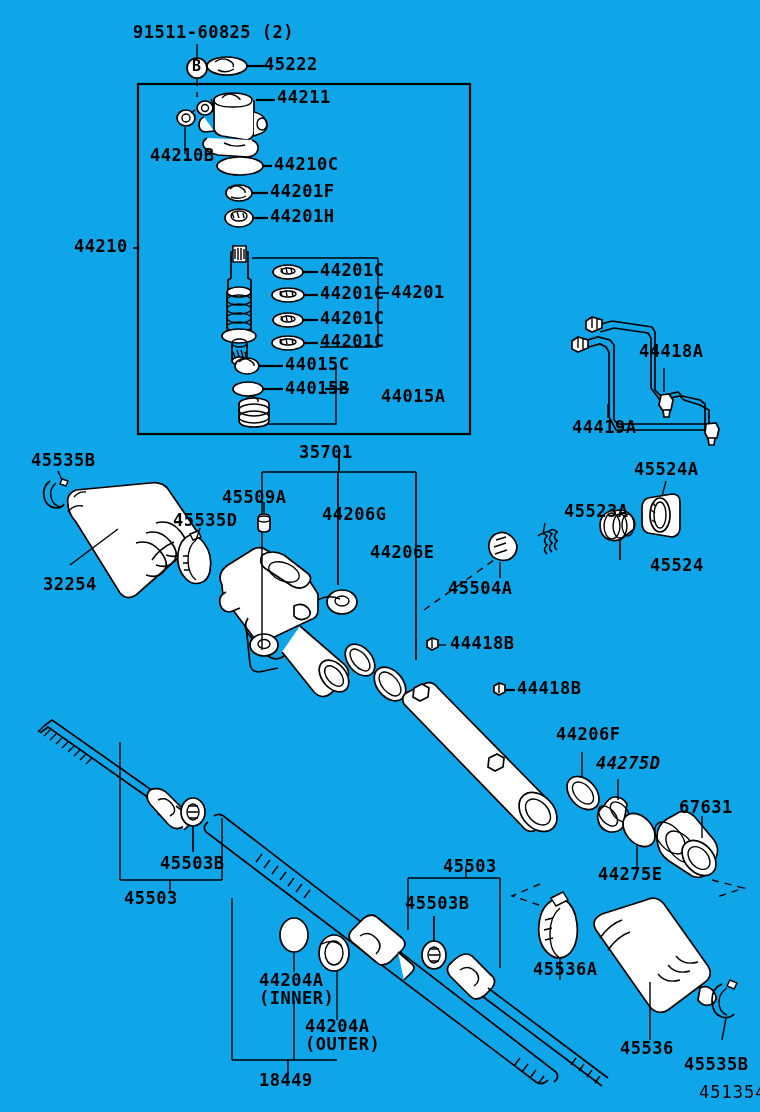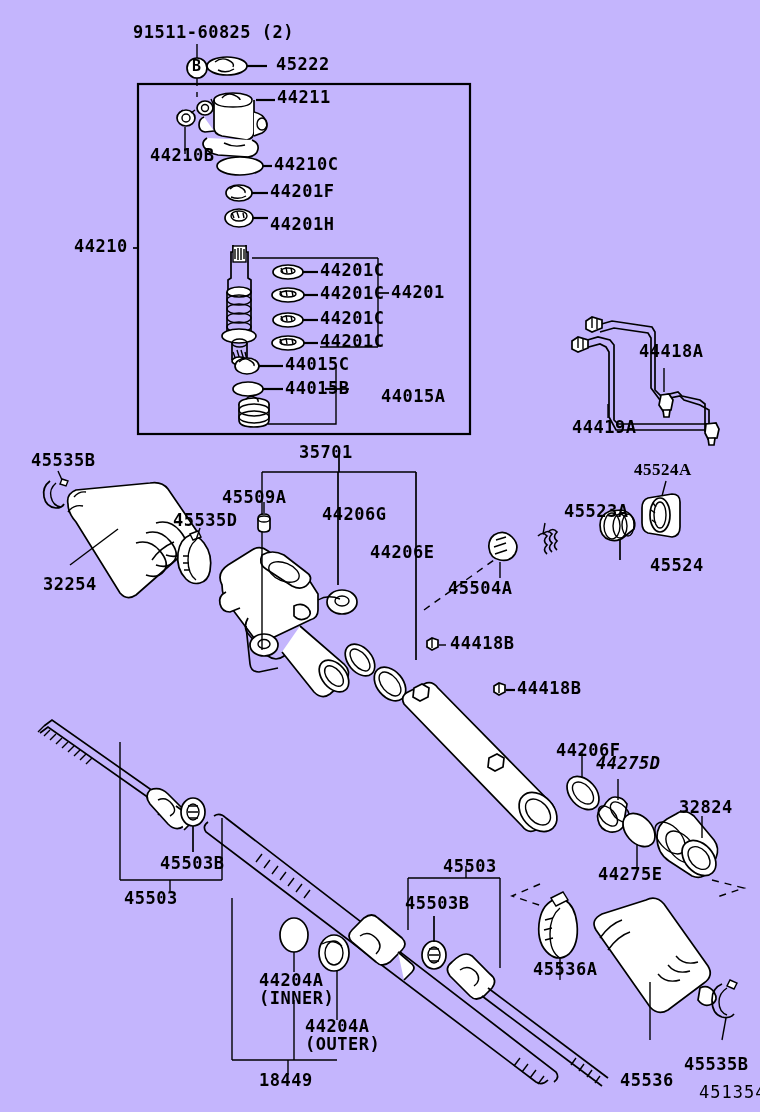--- a/index.html
+++ b/index.html
@@ -1,16 +1,16 @@
 <!DOCTYPE html>
 <html><head>
 <meta charset="utf-8">
 <style>
   html,body{margin:0;padding:0;background:#ffffff;}
-  #page{position:relative;width:760px;height:1112px;background:#c4b5fd;
+  #page{position:relative;width:760px;height:1112px;background:#0ea5e9;
         font-family:"DejaVu Sans Mono","Liberation Mono",monospace;
         color:#000;overflow:hidden;}
   .lbl{position:absolute;font-size:17px;font-weight:bold;letter-spacing:0.5px;
        white-space:pre;line-height:1.05;}
   .diagid{position:absolute;font-size:17px;font-weight:normal;letter-spacing:1px;margin-left:16px;}
   svg{position:absolute;left:0;top:0;}
   .ln{stroke:#000;fill:none;}
   .w1{stroke-width:1.4;}
   .w15{stroke-width:1.7;}
   .w2{stroke-width:2.2;}
@@ -419,26 +419,26 @@
     <path d="M722 984 q-10 4 -10 16 q0 14 10 17 q8 2 12 -3" class="ln w15 nofill"></path>
     <path d="M727 988 q-8 5 -8 14 q0 10 8 13" class="ln w1 nofill"></path>
     <path d="M730 980 l7 3 l-3 6 l-7 -3 z" class="ln w1 fillw"></path>
   </g>
   <line x1="726" y1="1018" x2="722" y2="1040" class="ln w1"></line>
 
 </svg>
 
 <div class="lbl" style="left:133px;top:24px;">91511-60825 (2)</div>
 <div class="lbl" style="left:192px;top:59px;font-size:15px;">B</div>
-<div class="lbl" style="left:276px;top:56px;text-align:center;">45222</div>
+<div class="lbl" style="left:264px;top:56px;text-align:center;">45222</div>
 <div class="lbl" style="left:277px;top:89px;">44211</div>
 <div class="lbl" style="left:150px;top:147px;">44210B</div>
 <div class="lbl" style="left:274px;top:156px;">44210C</div>
 <div class="lbl" style="left:270px;top:183px;">44201F</div>
-<div class="lbl" style="left:270px;top:208px;margin-top:8px;">44201H</div>
+<div class="lbl" style="left:270px;top:208px;">44201H</div>
 <div class="lbl" style="left:74px;top:238px;text-align:right;">44210</div>
 
 <div class="lbl" style="left:320px;top:262px;">44201C</div>
 <div class="lbl" style="left:320px;top:285px;">44201C</div>
 <div class="lbl" style="left:320px;top:310px;">44201C</div>
 <div class="lbl" style="left:320px;top:333px;">44201C</div>
 <div class="lbl" style="left:391px;top:284px;">44201</div>
 
 <div class="lbl" style="left:285px;top:356px;">44015C</div>
 <div class="lbl" style="left:285px;top:380px;">44015B</div>
@@ -451,41 +451,41 @@
 <div class="lbl" style="left:43px;top:576px;">32254</div>
 <div class="lbl" style="left:173px;top:512px;">45535D</div>
 
 <div class="lbl" style="left:299px;top:444px;">35701</div>
 <div class="lbl" style="left:222px;top:489px;">45509A</div>
 <div class="lbl" style="left:322px;top:506px;">44206G</div>
 <div class="lbl" style="left:370px;top:544px;">44206E</div>
 
 <div class="lbl" style="left:517px;top:503px;margin-left:47px;">45523A</div>
 <div class="lbl" style="left:448px;top:580px;">45504A</div>
-<div class="lbl" style="left:634px;top:461px;font-family:Liberation Serif, serif;">45524A</div>
+<div class="lbl" style="left:634px;top:461px;">45524A</div>
 <div class="lbl" style="left:610px;top:557px;margin-left:40px;">45524</div>
 
 <div class="lbl" style="left:450px;top:635px;">44418B</div>
 <div class="lbl" style="left:517px;top:680px;">44418B</div>
 
-<div class="lbl" style="left:556px;top:726px;margin-top:16px;">44206F</div>
+<div class="lbl" style="left:556px;top:726px;">44206F</div>
 <div class="lbl" style="left:596px;top:755px;font-style:italic;">44275D</div>
-<div class="lbl" style="left:679px;top:799px;">32824</div>
+<div class="lbl" style="left:679px;top:799px;">67631</div>
 <div class="lbl" style="left:598px;top:866px;">44275E</div>
 
 <div class="lbl" style="left:124px;top:890px;">45503</div>
 <div class="lbl" style="left:160px;top:855px;">45503B</div>
 <div class="lbl" style="left:443px;top:858px;">45503</div>
 <div class="lbl" style="left:405px;top:895px;">45503B</div>
 
 <div class="lbl" style="left:259px;top:972px;">44204A
 (INNER)</div>
 <div class="lbl" style="left:305px;top:1018px;">44204A
 (OUTER)</div>
 <div class="lbl" style="left:259px;top:1072px;">18449</div>
 
 <div class="lbl" style="left:533px;top:961px;">45536A</div>
-<div class="lbl" style="left:620px;top:1040px;margin-top:32px;">45536</div>
+<div class="lbl" style="left:620px;top:1040px;">45536</div>
 <div class="lbl" style="left:684px;top:1056px;">45535B</div>
 
 <div class="diagid" style="left:683px;top:1082px;">451354</div>
 
 </div>
 
 </body></html>

